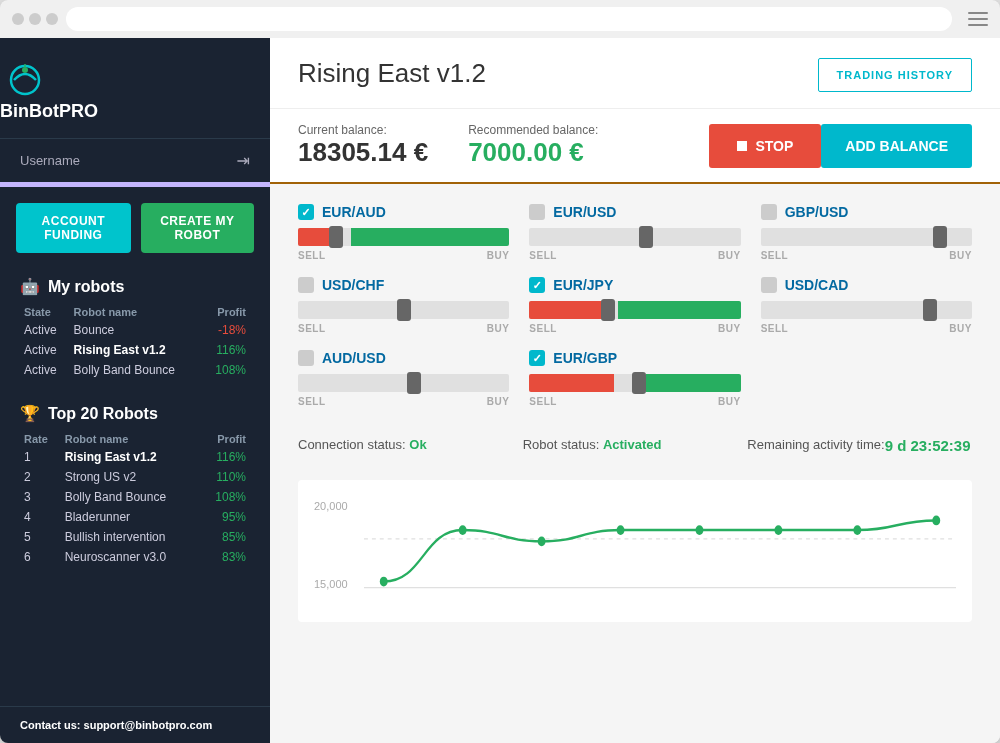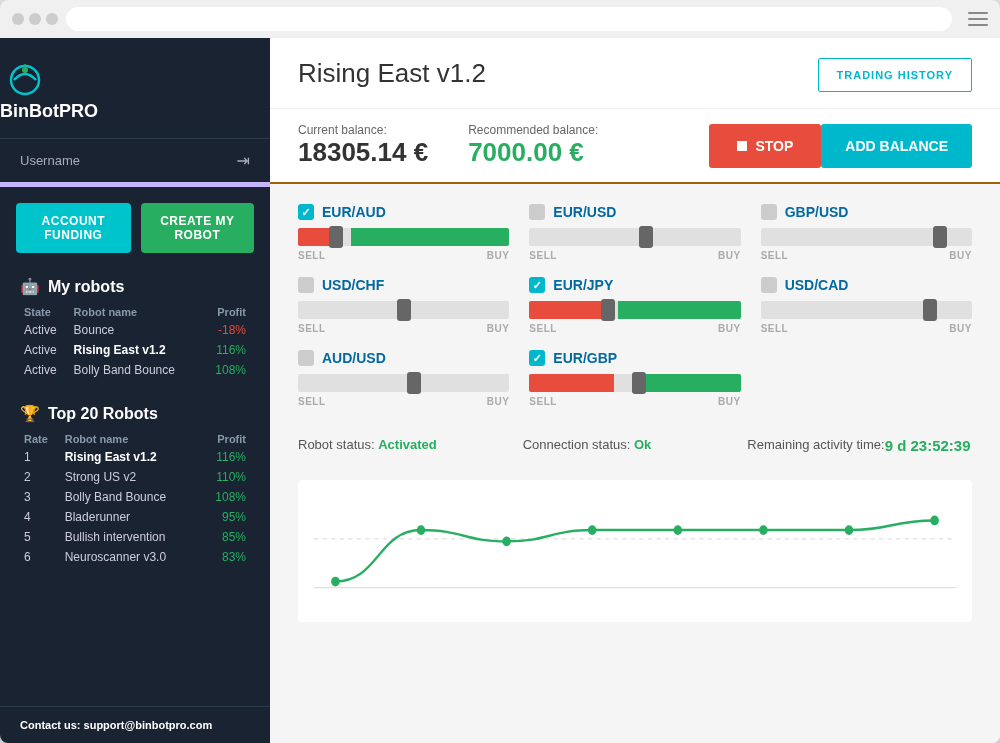--- a/index.html
+++ b/index.html
@@ -386,35 +386,39 @@
     </div>
     <div class="pair-labels">
       <span class="pair-label">SELL</span>
       <span class="pair-label">BUY</span>
     </div>
   </div>
           </div>
 
         <div class="status-bar">
           <div class="status-item">
+            <span class="status-label">Connection status:</span>
+            <span class="status-value">Ok</span>
+          </div>
+          <div class="status-item">
             <span class="status-label">Robot status:</span>
             <span class="status-value">Activated</span>
-          </div>
-          <div class="status-item">
-            <span class="status-label">Connection status:</span>
-            <span class="status-value">Ok</span>
           </div>
           <div class="status-item status-time">
             <span class="status-time-label">Remaining activity time:</span>
             <span class="status-time-value">9 d 23:52:39</span>
           </div>
         </div>
 
         <div class="chart-area">
           <div style="display:flex; height:110px; position:relative;">
+            <div style="display:flex; flex-direction:column; justify-content:space-between; padding: 4px 8px 16px 0; min-width:50px;">
+              <span style="font-size:11px;color:#aaa;">20,000</span>
+              <span style="font-size:11px;color:#aaa;">15,000</span>
+            </div>
             <svg id="chart-svg" style="flex:1; height:100%;" viewBox="0 0 600 90" preserveAspectRatio="none">
               <line x1="0" y1="75" x2="600" y2="75" stroke="#e0e0e0" stroke-width="1"></line>
               <line x1="0" y1="35" x2="600" y2="35" stroke="#e0e0e0" stroke-width="1" stroke-dasharray="4,4"></line>
             <path d="M 20 70 C 60 70, 60 27.894736842105267, 100 27.894736842105267 C 140 27.894736842105267, 140 37.10526315789473, 180 37.10526315789473 C 220 37.10526315789473, 220 27.894736842105267, 260 27.894736842105267 C 300 27.894736842105267, 300 27.894736842105267, 340 27.894736842105267 C 380 27.894736842105267, 380 27.894736842105267, 420 27.894736842105267 C 460 27.894736842105267, 460 27.894736842105267, 500 27.894736842105267 C 540 27.894736842105267, 540 20, 580 20" fill="none" stroke="#27ae60" stroke-width="2"></path>
                 <circle cx="20" cy="70" r="4" fill="#27ae60"></circle>
                 <circle cx="100" cy="27.894736842105267" r="4" fill="#27ae60"></circle>
                 <circle cx="180" cy="37.10526315789473" r="4" fill="#27ae60"></circle>
                 <circle cx="260" cy="27.894736842105267" r="4" fill="#27ae60"></circle>
                 <circle cx="340" cy="27.894736842105267" r="4" fill="#27ae60"></circle>
                 <circle cx="420" cy="27.894736842105267" r="4" fill="#27ae60"></circle>

